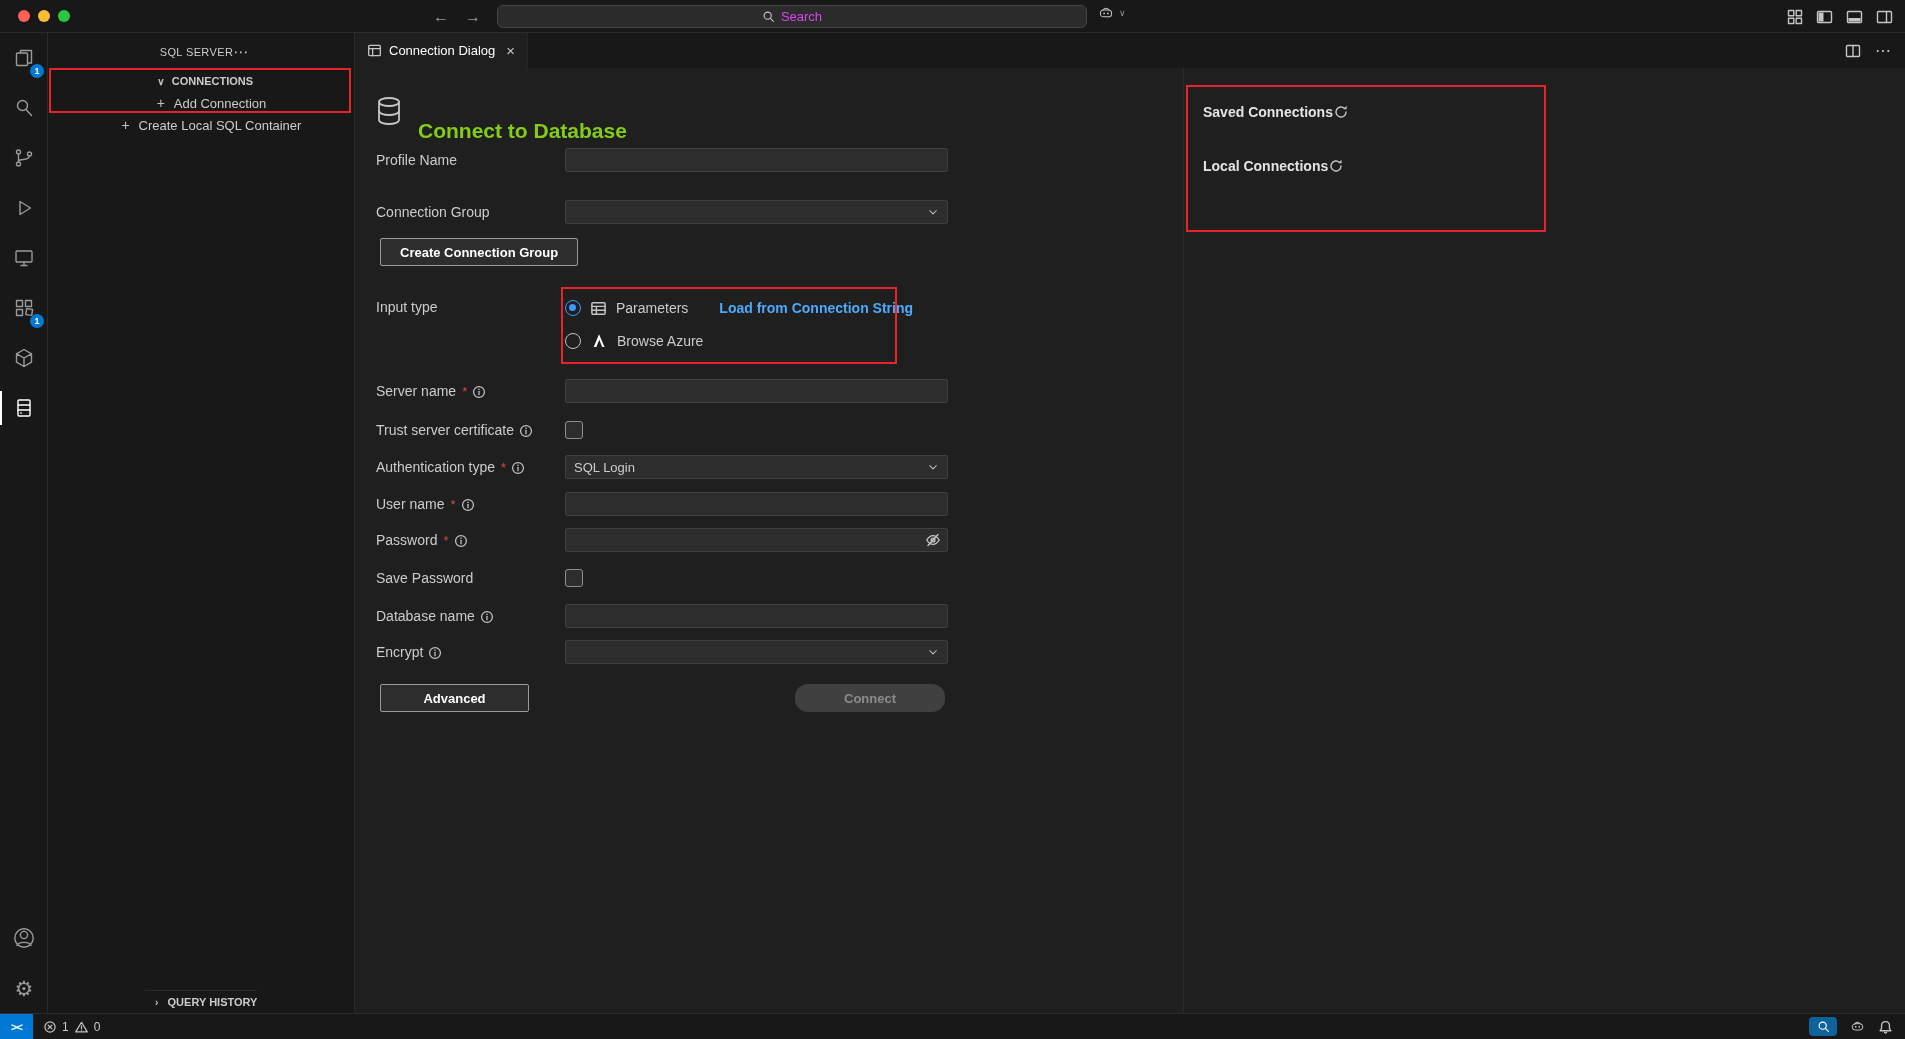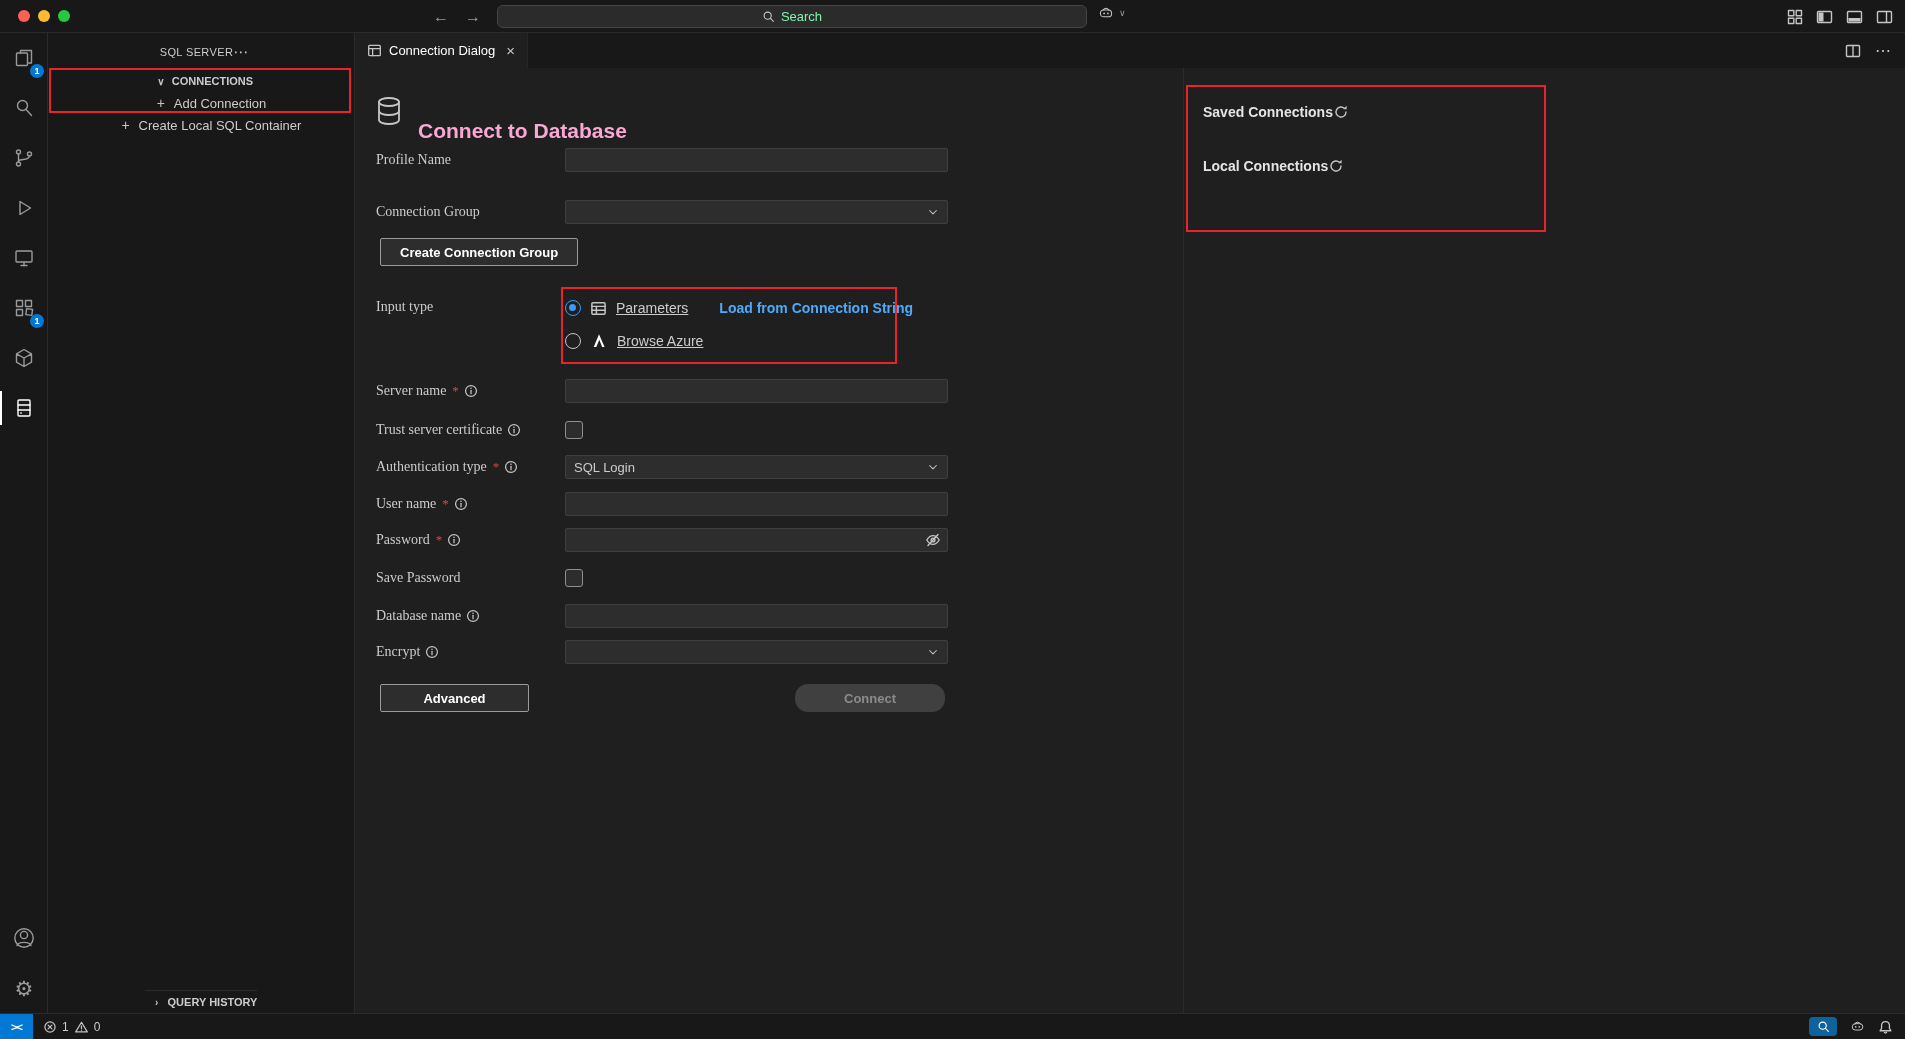--- a/index.html
+++ b/index.html
@@ -9,21 +9,21 @@
   
   .titlebar { position:relative; height:33px; background:#181818; border-bottom:1px solid #2b2b2b; }
   .traffic { position:absolute; left:18px; top:10px; display:flex; gap:8px; }
   .traffic span { width:12px; height:12px; border-radius:50%; display:block; }
   .tl-red{background:#ff5f57}.tl-yellow{background:#febc2e}.tl-green{background:#28c840}
   .nav-arrows { position:absolute; left:433px; top:0; height:33px; display:flex; gap:16px; align-items:center;
                 font-size:16px; color:#9a9a9a; }
   .nav-arrows span{cursor:default}
   .searchbox { position:absolute; left:497px; top:5px; width:590px; height:23px; background:#2b2b2b;
                border:1px solid #454545; border-radius:6px; display:flex; align-items:center; justify-content:center;
-               gap:6px; font-size:13px; color:#86efac; }
+               gap:6px; font-size:13px; color:#d946ef; }
   .copilot-group { position:absolute; left:1097px; top:4px; display:flex; align-items:center; gap:4px; color:#c7c7c7; }
   .title-right { position:absolute; right:12px; top:0; height:33px; display:flex; align-items:center; gap:13px; }
 
   
   .main { display:flex; height:980px; }
 
   
   .activitybar { width:48px; background:#181818; border-right:1px solid #2b2b2b; display:flex; flex-direction:column; }
   .ab-item { position:relative; width:48px; height:50px; display:flex; align-items:center; justify-content:center; cursor:pointer; }
   .ab-item .ico { stroke:#9a9a9a; }
@@ -54,41 +54,41 @@
   
   .editor { flex:1; display:flex; flex-direction:column; min-width:0; }
   .tabbar { height:35px; background:#181818; display:flex; align-items:stretch; }
   .tab { background:#1f1f1f; display:flex; align-items:center; gap:7px; padding:0 12px; font-size:13px;
          color:#ffffff; border-right:1px solid #252526; cursor:pointer; }
   .tab-close { font-size:15px; color:#c5c5c5; margin-left:4px; cursor:pointer; }
   .tab-actions { margin-left:auto; display:flex; align-items:center; gap:14px; padding-right:14px; color:#c5c5c5; }
   .editor-content { position:relative; flex:1; background:#1f1f1f; }
 
   .heading { position:absolute; left:20px; top:11px; display:flex; align-items:center; gap:15px; }
-  .heading-text { font-size:21px; font-weight:600; color:#f9a8d4;margin-top:40px; }
+  .heading-text { font-size:21px; font-weight:600; color:#84cc16;margin-top:40px; }
 
   .form-row { position:absolute; left:21px; display:flex; align-items:center; height:24px; }
-  .row-label { width:189px; display:flex; align-items:center; gap:5px; font-size:14px; color:#cccccc; flex:none;font-family:Liberation Serif, serif; }
+  .row-label { width:189px; display:flex; align-items:flex-end; gap:5px; font-size:14px; color:#cccccc; flex:none; }
   .req { color:#d64a4a; font-size:13px; margin-left:1px; }
   .ctl { width:383px; height:24px; background:#2d2d2d; border:1px solid #3f3f3f; border-radius:2px;
          color:#cccccc; font-size:13px; padding:0 8px; font-family:"Liberation Sans",sans-serif; }
   .dropdown { display:flex; align-items:center; justify-content:space-between; cursor:pointer; }
   .checkbox { width:18px; height:18px; background:#2d2d2d; border:1px solid #8f8f8f; border-radius:3px; cursor:pointer; }
   .btn-secondary { position:absolute; height:28px; padding:0 19px; background:#2d2d2d; border:1px solid #9a9a9a;
                    border-radius:2px; color:#ffffff; font-size:13px; font-weight:bold; cursor:pointer;
                    font-family:"Liberation Sans",sans-serif; }
   .btn-disabled { position:absolute; height:28px; width:150px; background:#404040; border:none; border-radius:13px;
                   color:#8b8b8b; font-size:13px; font-weight:bold; font-family:"Liberation Sans",sans-serif; }
   .radios { display:flex; flex-direction:column; gap:9px; }
   .radio-line { display:flex; align-items:center; gap:9px; height:24px; }
   .radio { width:16px; height:16px; border-radius:50%; border:1.5px solid #c5c5c5; position:relative; cursor:pointer; flex:none; }
   .radio.checked { border-color:#3b99fc; }
   .radio.checked::after { content:""; position:absolute; left:3px; top:3px; width:7px; height:7px;
                           border-radius:50%; background:#3b99fc; }
-  .radio-text { font-size:14px; color:#cccccc;text-decoration:underline; }
+  .radio-text { font-size:14px; color:#cccccc; }
   .link { color:#4daafc; font-size:14px; font-weight:600; margin-left:22px; cursor:pointer; }
   .pwd-wrap { position:relative; width:383px; }
   .pwd-wrap input { width:100%; }
   .eye { position:absolute; right:7px; top:4px; cursor:pointer; }
 
   .v-divider { position:absolute; left:828px; top:0; bottom:0; width:1px; background:#2b2b2b; }
   .rp-row { position:absolute; display:flex; align-items:center; gap:0; }
   .rp-label { font-size:14px; font-weight:bold; color:#e4e4e4; }
   .icon-btn { cursor:pointer; display:flex; align-items:center; }
 

